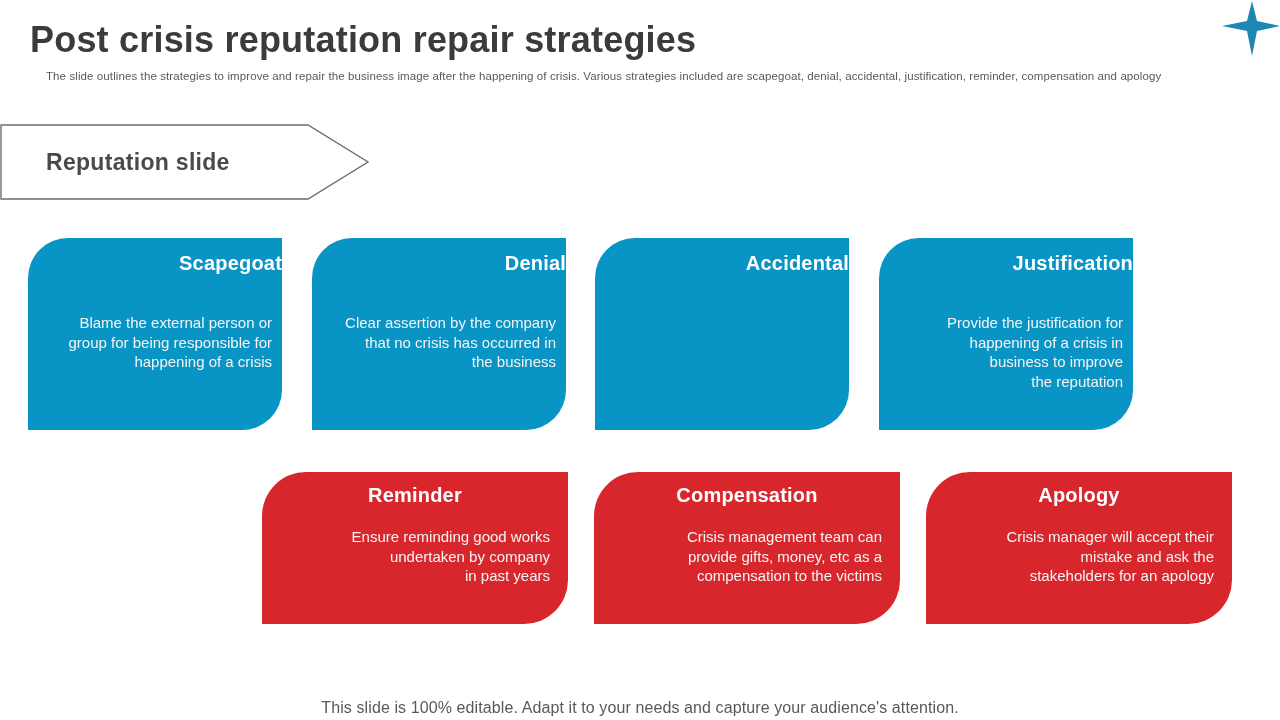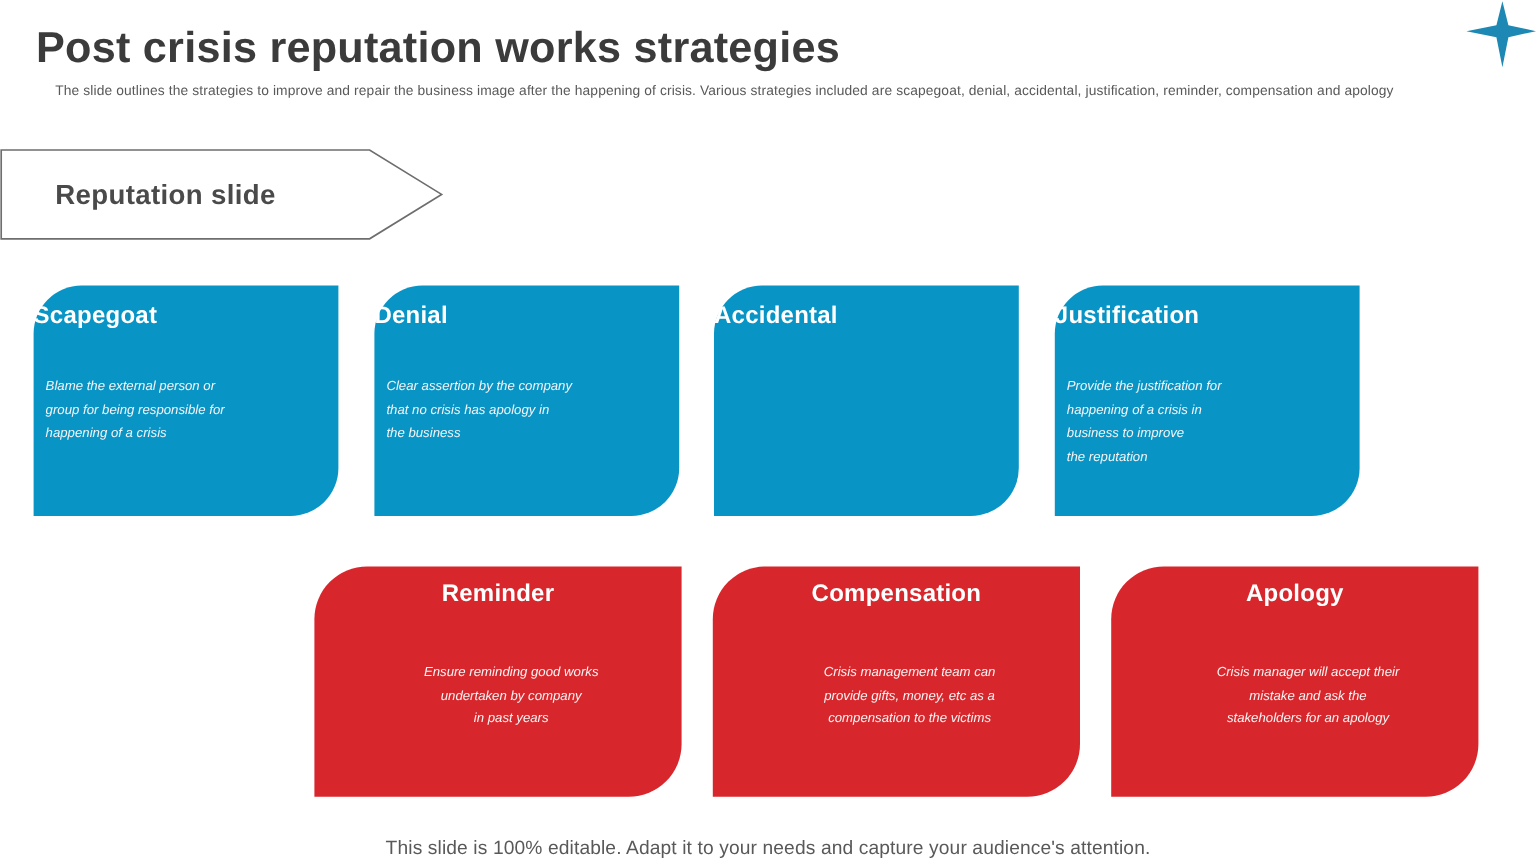--- a/index.html
+++ b/index.html
@@ -31,48 +31,48 @@
   .banner{position:absolute;left:0;top:124px;width:375px;height:76px}
   .banner svg{position:absolute;left:0;top:0;width:375px;height:76px}
   .banner svg polygon{fill:#ffffff;stroke:var(--c-banner-border);stroke-width:1.4}
   .banner-label{
     position:absolute;left:46px;top:0;height:76px;display:flex;align-items:center;
     font-size:23px;font-weight:bold;color:var(--c-banner-text);letter-spacing:0.3px;
   }
   .card{position:absolute;color:#fff}
   .bcard{
     top:238px;width:254px;height:192px;background:var(--c-card-blue);
-    border-radius:40px 0 40px 0;text-align:left;
+    border-radius:40px 0 40px 0;text-align:right;padding-left:16px;
   }
   .rcard{
-    top:472px;width:306px;height:192px;background:var(--c-card-red);
+    top:472px;width:306px;height:152px;background:var(--c-card-red);
     border-radius:44px 0 44px 0;text-align:center;
   }
   .b1{left:28px}.b2{left:312px}.b3{left:595px}.b4{left:879px}
   .r1{left:262px}.r2{left:594px}.r3{left:926px}
   .card-title{font-size:20px;font-weight:bold;margin-top:14px;letter-spacing:0.2px}
   .rcard .card-title{margin-top:12px}
   .card-body{
-    white-space:pre-line;font-size:11px;line-height:19.5px;color:#F4F4F4;
-    margin-top:38px;padding:0 10px;font-style:italic;
+    white-space:pre-line;font-size:15px;line-height:19.5px;color:#F4F4F4;
+    margin-top:38px;padding:0 10px;
   }
   .rcard .card-body{
-    margin-top:44px;text-align:center;padding:0 18px 0 40px;
+    margin-top:20px;text-align:right;padding:0 18px 0 40px;
   }
   .footer{
     position:absolute;left:0;top:699px;width:1280px;text-align:center;
     font-size:16px;color:var(--c-muted-text);letter-spacing:0.1px;
   }
 </style>
 </head>
 <body>
 
 <div class="slide">
 
-  <h1 class="title">Post crisis reputation works strategies</h1>
+  <h1 class="title">Post crisis reputation repair strategies</h1>
   <p class="subtitle">The slide outlines the strategies to improve and repair the business image after the happening of crisis. Various strategies included are scapegoat, denial, accidental, justification, reminder, compensation and apology</p>
 
   <svg class="star" viewBox="0 0 60 58" aria-hidden="true">
     <polygon points="32,1 37,21 60,26 37,31 32,56 27,31 2,26 27,21"></polygon>
   </svg>
 
   <div class="banner">
     <svg viewBox="0 0 375 76" aria-hidden="true">
       <polygon points="1,1 308,1 368,38 308,75 1,75"></polygon>
     </svg>
@@ -84,21 +84,21 @@
     <article class="card bcard b1">
       <h2 class="card-title">Scapegoat</h2>
       <div class="card-body">Blame the external person or
 group for being responsible for
 happening of a crisis</div>
     </article>
 
     <article class="card bcard b2">
       <h2 class="card-title">Denial</h2>
       <div class="card-body">Clear assertion by the company
-that no crisis has apology in
+that no crisis has occurred in
 the business</div>
     </article>
 
     <article class="card bcard b3">
       <h2 class="card-title">Accidental</h2>
     </article>
 
     <article class="card bcard b4">
       <h2 class="card-title">Justification</h2>
       <div class="card-body">Provide the justification for

